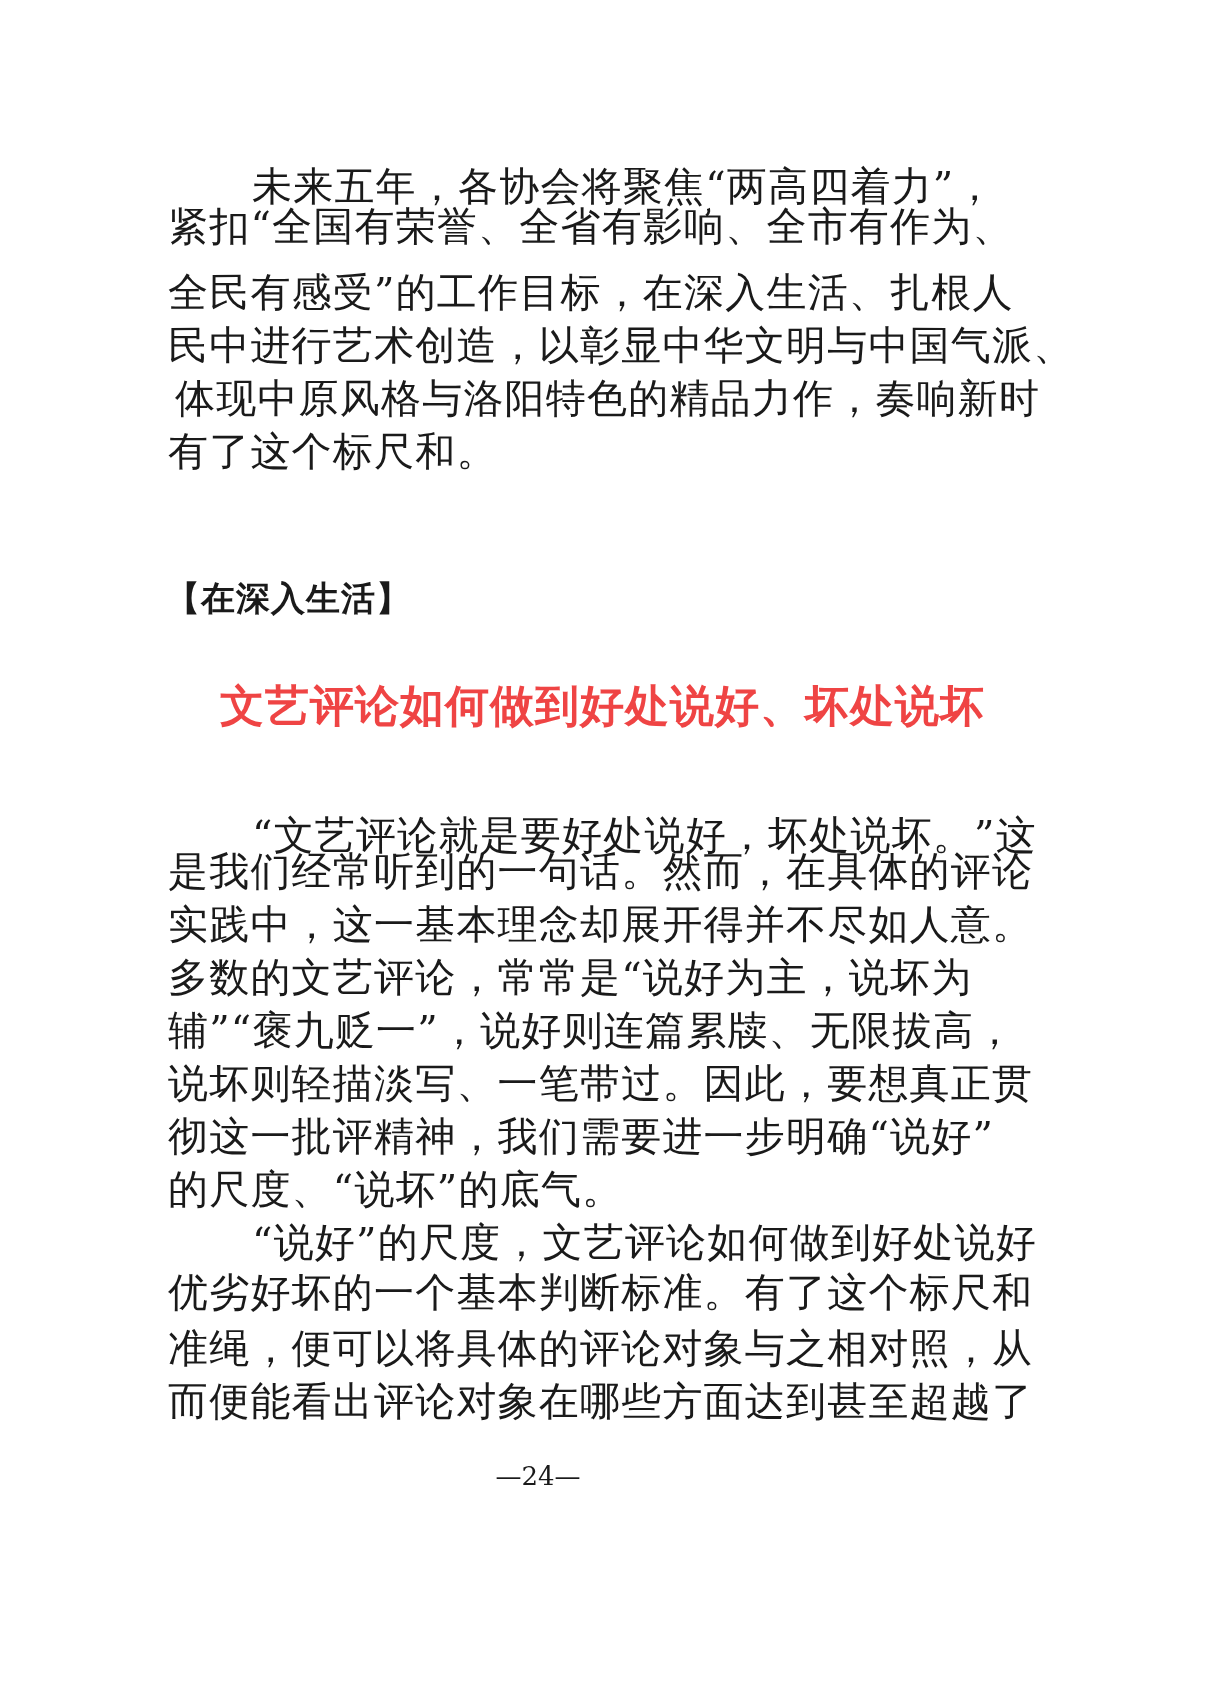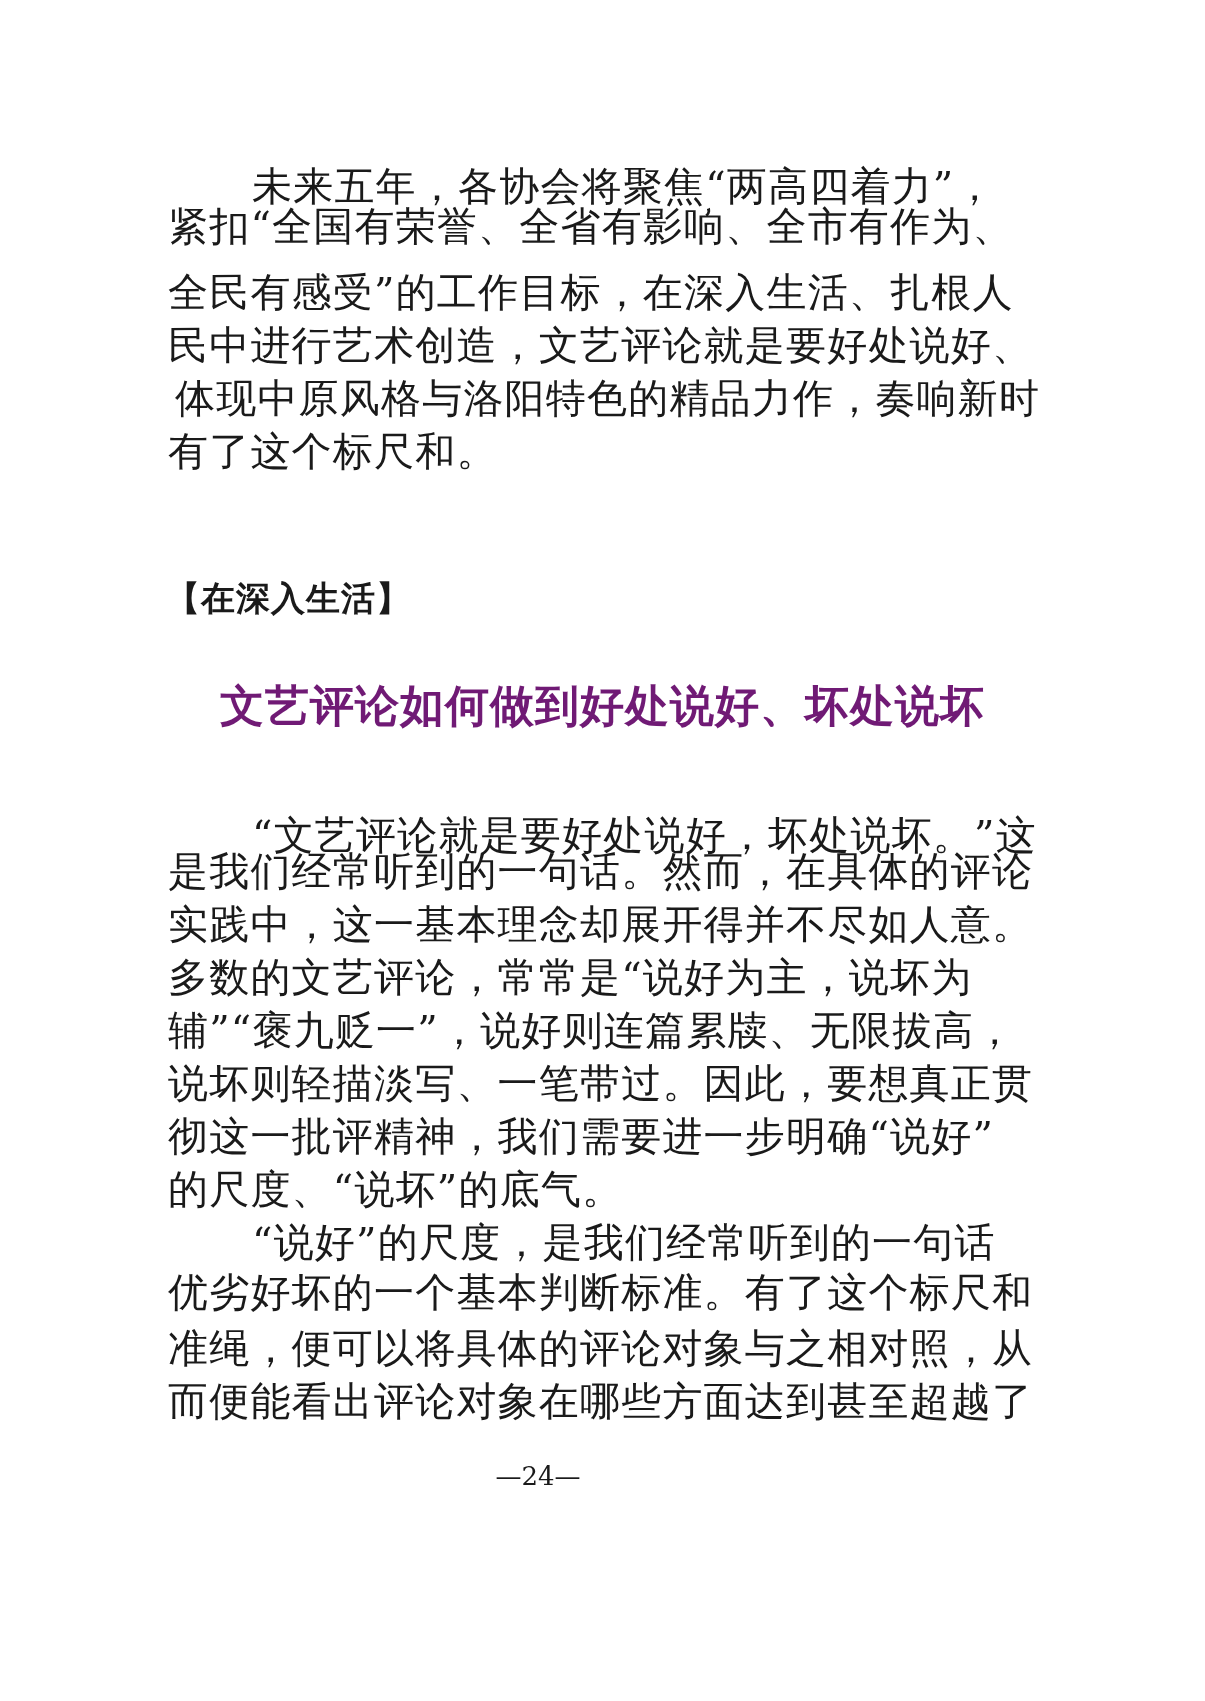--- a/index.html
+++ b/index.html
@@ -5,55 +5,55 @@
     html, body { margin:0; padding:0; background:#ffffff; }
     body { width:1205px; height:1701px; position:relative; overflow:hidden;
            font-family:"DejaVu Serif","Liberation Serif",serif; color:#1a1a1a; }
     .line { position:absolute; left:168px; width:780px; height:53px; line-height:53px;
             font-size:40px; white-space:nowrap; letter-spacing:1.2px; }
     .justify { text-align:justify; text-align-last:justify; }
     .indent { left:252px; width:696px; }
     .section-label { position:absolute; left:166px; top:576px; font-size:34px; font-weight:bold;
             font-family:"DejaVu Sans","Liberation Sans",sans-serif; line-height:44px; letter-spacing:1px; }
     .title { position:absolute; left:0; width:1205px; top:676px; text-align:center; font-size:44px;
-             font-weight:bold; line-height:60px; letter-spacing:1px; color:#701a75; }
+             font-weight:bold; line-height:60px; letter-spacing:1px; color:#ef4444; }
     .pagenum { position:absolute; left:0; width:1076px; top:1460px; text-align:center;
                font-size:26px; line-height:32px; }
   </style>
 </head>
 <body>
 
 <div>
 
   <div>
     <div class="line justify indent" style="top:160px;">未来五年，各协会将聚焦“两高四着力”，</div>
     <div class="line justify" style="top:200px;">紧扣“全国有荣誉、全省有影响、全市有作为、</div>
     <div class="line justify" style="top:266px;">全民有感受”的工作目标，在深入生活、扎根人</div>
-    <div class="line justify" style="top:319px;">民中进行艺术创造，文艺评论就是要好处说好、</div>
+    <div class="line justify" style="top:319px;">民中进行艺术创造，以彰显中华文明与中国气派、</div>
     <div class="line justify" style="top:372px;margin-left:7px;">体现中原风格与洛阳特色的精品力作，奏响新时</div>
     <div class="line" style="top:425px;">有了这个标尺和。</div>
   </div>
 
   <div class="section-label">【在深入生活】</div>
 
   <h1 class="title" style="margin:0;">文艺评论如何做到好处说好、坏处说坏</h1>
 
   <div>
     <div class="line justify indent" style="top:792px;margin-top:17px;">“文艺评论就是要好处说好，坏处说坏。”这</div>
     <div class="line justify" style="top:845px;">是我们经常听到的一句话。然而，在具体的评论</div>
     <div class="line justify" style="top:898px;">实践中，这一基本理念却展开得并不尽如人意。</div>
     <div class="line justify" style="top:951px;">多数的文艺评论，常常是“说好为主，说坏为</div>
     <div class="line justify" style="top:1004px;">辅”“褒九贬一”，说好则连篇累牍、无限拔高，</div>
     <div class="line justify" style="top:1057px;">说坏则轻描淡写、一笔带过。因此，要想真正贯</div>
     <div class="line justify" style="top:1110px;">彻这一批评精神，我们需要进一步明确“说好”</div>
     <div class="line" style="top:1163px;">的尺度、“说坏”的底气。</div>
   </div>
 
   <div>
-    <div class="line justify indent" style="top:1216px;">“说好”的尺度，是我们经常听到的一句话</div>
+    <div class="line justify indent" style="top:1216px;">“说好”的尺度，文艺评论如何做到好处说好</div>
     <div class="line justify" style="top:1269px;font-family:Liberation Mono, monospace;">优劣好坏的一个基本判断标准。有了这个标尺和</div>
     <div class="line justify" style="top:1322px;">准绳，便可以将具体的评论对象与之相对照，从</div>
     <div class="line justify" style="top:1375px;">而便能看出评论对象在哪些方面达到甚至超越了</div>
   </div>
 
   <div class="pagenum">—24—</div>
 
 </div>
 
 </body></html>

